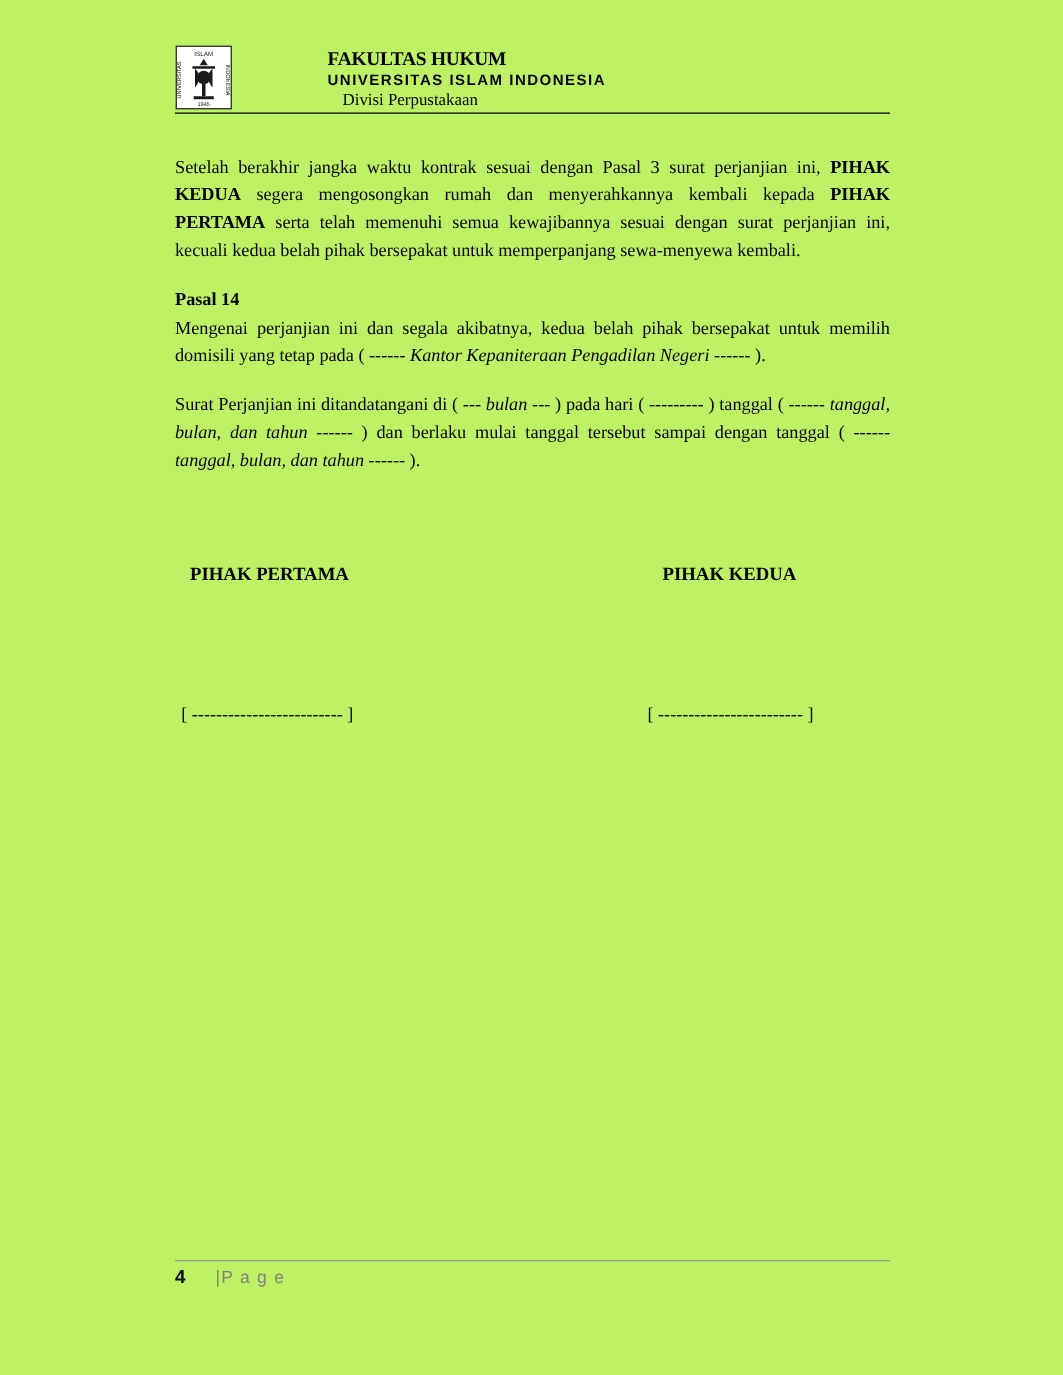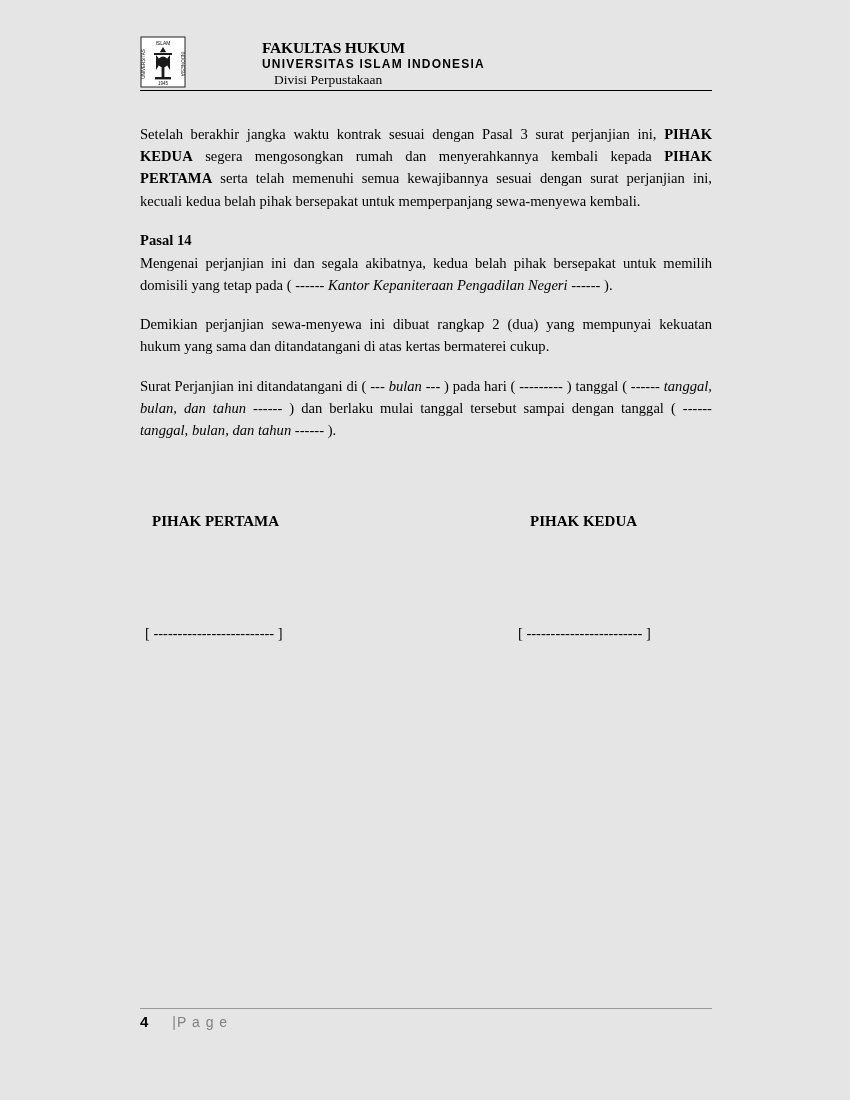--- a/index.html
+++ b/index.html
@@ -13,21 +13,21 @@
     font-family: "Liberation Serif", serif;
     color: #000000;
     position: relative;
     overflow: hidden;
   }
   .page {
     position: absolute;
     left: 0; top: 0;
     width: 850px;
     height: 1100px;
-    background: #e5e5e5;
+    background: #bef264;
   }
   .content {
     position: absolute;
     left: 140px;
     top: 36px;
     width: 572px;
   }
 
   
   .header {
@@ -180,21 +180,20 @@
         <p class="just"><span>Setelah berakhir jangka waktu kontrak sesuai dengan Pasal 3 surat perjanjian ini, </span><span class="bd">PIHAK KEDUA</span><span> segera mengosongkan rumah dan menyerahkannya kembali kepada </span><span class="bd">PIHAK PERTAMA</span><span> serta telah memenuhi semua kewajibannya sesuai dengan surat perjanjian ini, kecuali kedua belah pihak bersepakat untuk memperpanjang sewa-menyewa kembali.</span></p>
       </div>
 
 
       <div class="block">
         <div class="pasal-head">Pasal 14</div>
         <p class="just"><span>Mengenai perjanjian ini dan segala akibatnya, kedua belah pihak bersepakat untuk memilih domisili yang tetap pada ( ------ </span><span class="it">Kantor Kepaniteraan Pengadilan Negeri</span><span> ------ ).</span></p>
       </div>
 
       <div class="block">
-        <p class="just">Demikian perjanjian sewa-menyewa ini dibuat rangkap 2 (dua) yang mempunyai kekuatan hukum yang sama dan ditandatangani di atas kertas bermaterei cukup.</p>
       </div>
 
       <div class="block">
         <p class="just"><span>Surat Perjanjian ini ditandatangani di ( --- </span><span class="it">bulan</span><span> --- ) pada hari ( --------- ) tanggal ( ------ </span><span class="it">tanggal, bulan, dan tahun</span><span> ------ ) dan berlaku mulai tanggal tersebut sampai dengan tanggal ( ------ </span><span class="it">tanggal, bulan, dan tahun</span><span> ------ ).</span></p>
       </div>
 
     </div>
 
     <div class="sign-area">
       <div class="sign-label left">PIHAK PERTAMA</div>

